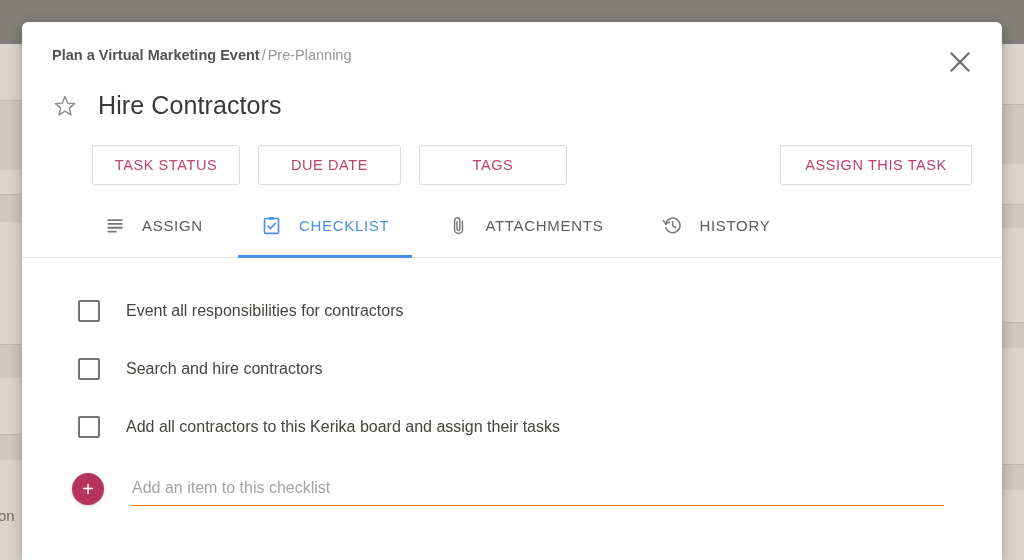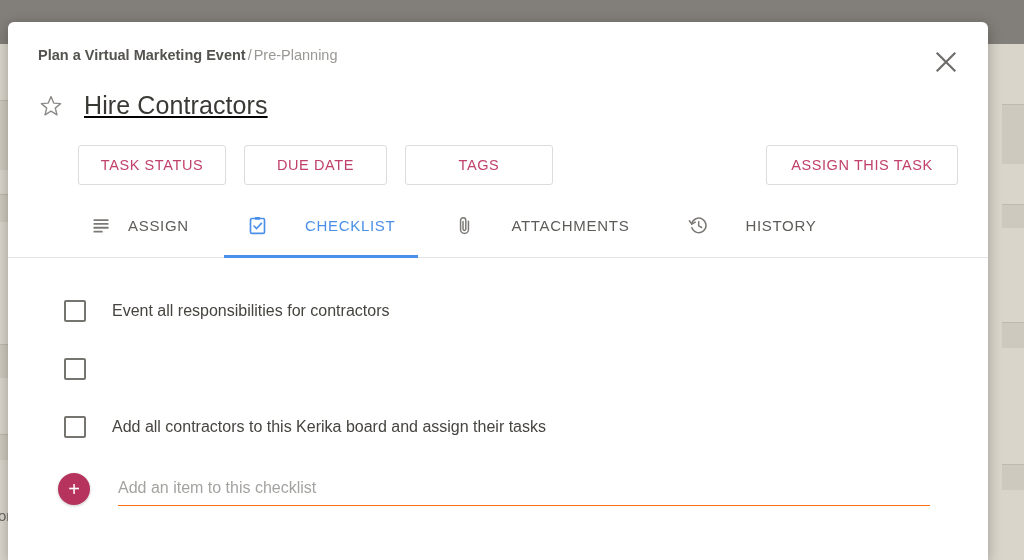--- a/index.html
+++ b/index.html
@@ -32,21 +32,21 @@
     position: absolute;
     color: #6e6a64;
     font-size: 15px;
     white-space: nowrap;
     font-family: "Liberation Sans", sans-serif;
   }
 
   
   #modal {
     position: absolute;
-    left: 8px;
+    left: 22px;
     top: 22px;
     width: 980px;
     height: 538px;
     background: #ffffff;
     border-radius: 6px 6px 0 0;
     box-shadow: 0 3px 14px rgba(0,0,0,0.28);
     overflow: hidden;
   }
 
   
@@ -86,21 +86,20 @@
     color: #6f6d6a;
   }
   .close-btn svg { display: block; }
 
   
   .title-row {
     display: flex;
     align-items: center;
     margin-top: 26px;
     height: 34px;
-    text-decoration: underline;
   }
   .star-icon {
     width: 26px;
     height: 26px;
     display: flex;
     align-items: center;
     justify-content: center;
     color: #8d8b87;
     cursor: pointer;
     flex: none;
@@ -170,21 +169,21 @@
     align-items: center;
     height: 53px;
     cursor: pointer;
     color: #5e5c59;
     font-size: 15px;
     letter-spacing: 0.7px;
     position: relative;
     padding: 0 2px 12px 2px;
     white-space: nowrap;
   }
-  .tab + .tab { margin-left: 54px; gap: 20px; }
+  .tab + .tab { margin-left: 54px; }
   .tab .tab-ico {
     width: 22px;
     height: 22px;
     display: flex;
     align-items: center;
     justify-content: center;
     margin-right: 16px;
     color: #7b7975;
     flex: none;
   }
@@ -363,20 +362,21 @@
 
   <div class="body">
 
     <div class="chk-row">
       <span class="chk-box"></span>
       <span class="chk-label">Event all responsibilities for contractors</span>
     </div>
 
     <div class="chk-row">
       <span class="chk-box"></span>
+      <span class="chk-label">Search and hire contractors</span>
     </div>
 
     <div class="chk-row">
       <span class="chk-box"></span>
       <span class="chk-label">Add all contractors to this Kerika board and assign their tasks</span>
     </div>
 
     <div class="add-row">
       <span class="add-fab">+</span>
       <input class="add-input" type="text" placeholder="Add an item to this checklist" style="">

